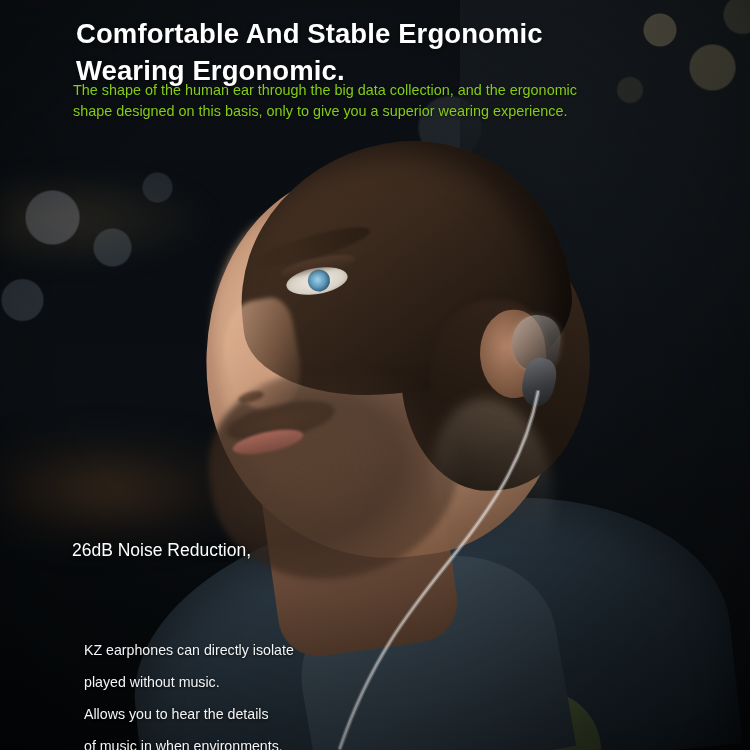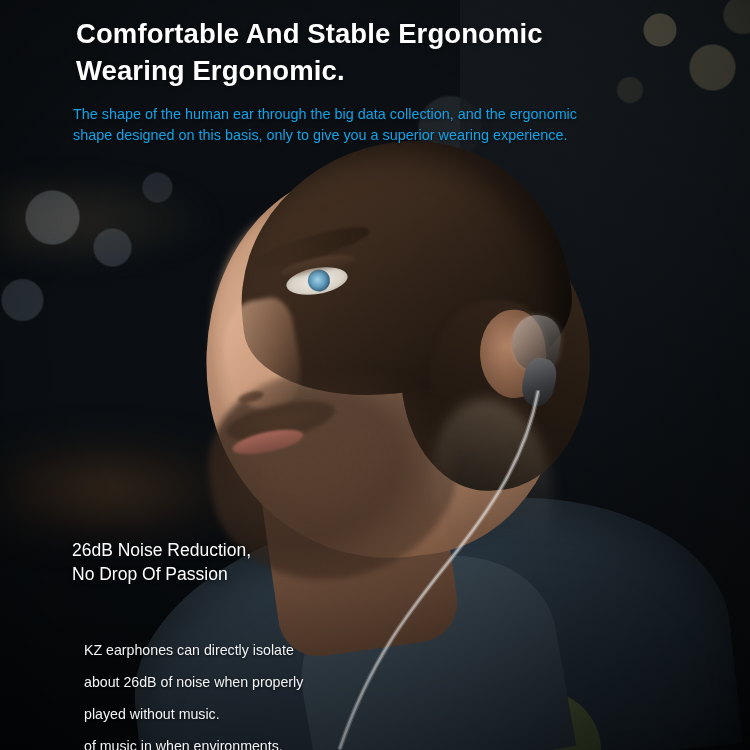--- a/index.html
+++ b/index.html
@@ -365,23 +365,23 @@
     color: #ffffff;
     font-size: 27.5px;
     line-height: 1.33;
     font-weight: 600;
     letter-spacing: 0.1px;
     text-shadow: 0 1px 4px rgba(0,0,0,0.55);
   }
   .subhead {
     position: absolute;
     left: 73px;
-    top: 104px;
+    top: 80px;
     width: 535px;
-    color: #0ea5e9;
+    color: #84cc16;
     font-size: 14.4px;
     line-height: 1.45;
     font-weight: 400;
     text-shadow: 0 1px 3px rgba(0,0,0,0.6);
   }
 
   .lower-title {
     position: absolute;
     left: 72px;
     top: 539px;
@@ -450,23 +450,22 @@
 
   <div class="headline">
     <div>Comfortable And Stable Ergonomic</div>
     <div>Wearing Ergonomic.</div>
   </div>
 
   <div class="subhead">The shape of the human ear through the big data collection, and the ergonomic shape designed on this basis, only to give you a superior wearing experience.</div>
 
   <div class="lower-title">
     <div>26dB Noise Reduction,</div>
-    <div>No Drop Of Passion</div>
   </div>
 
   <div class="lower-body">
     <p>KZ earphones can directly isolate</p>
-    <p>about 26dB of noise when properly</p>
     <p>played without music.</p>
+    <p>Allows you to hear the details</p>
     <p>of music in when environments.</p>
   </div>
 
 </div>
 
 </body></html>

